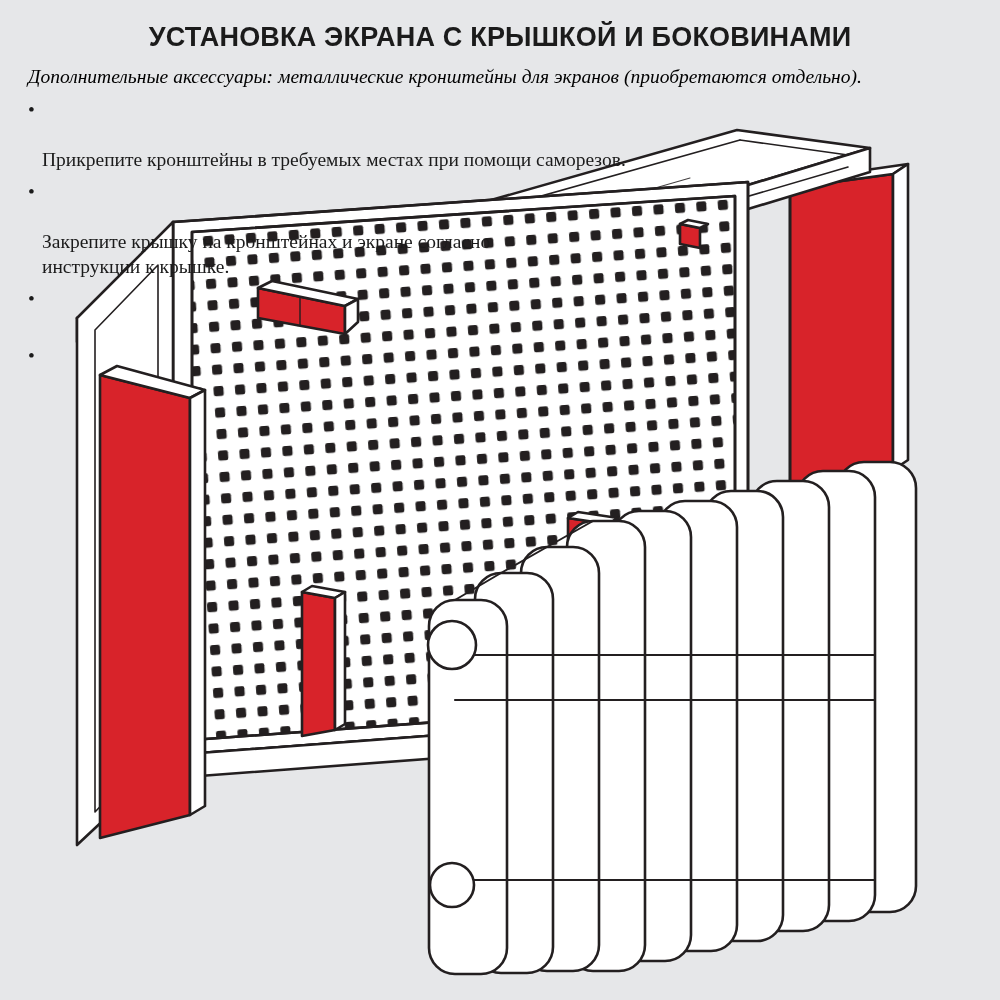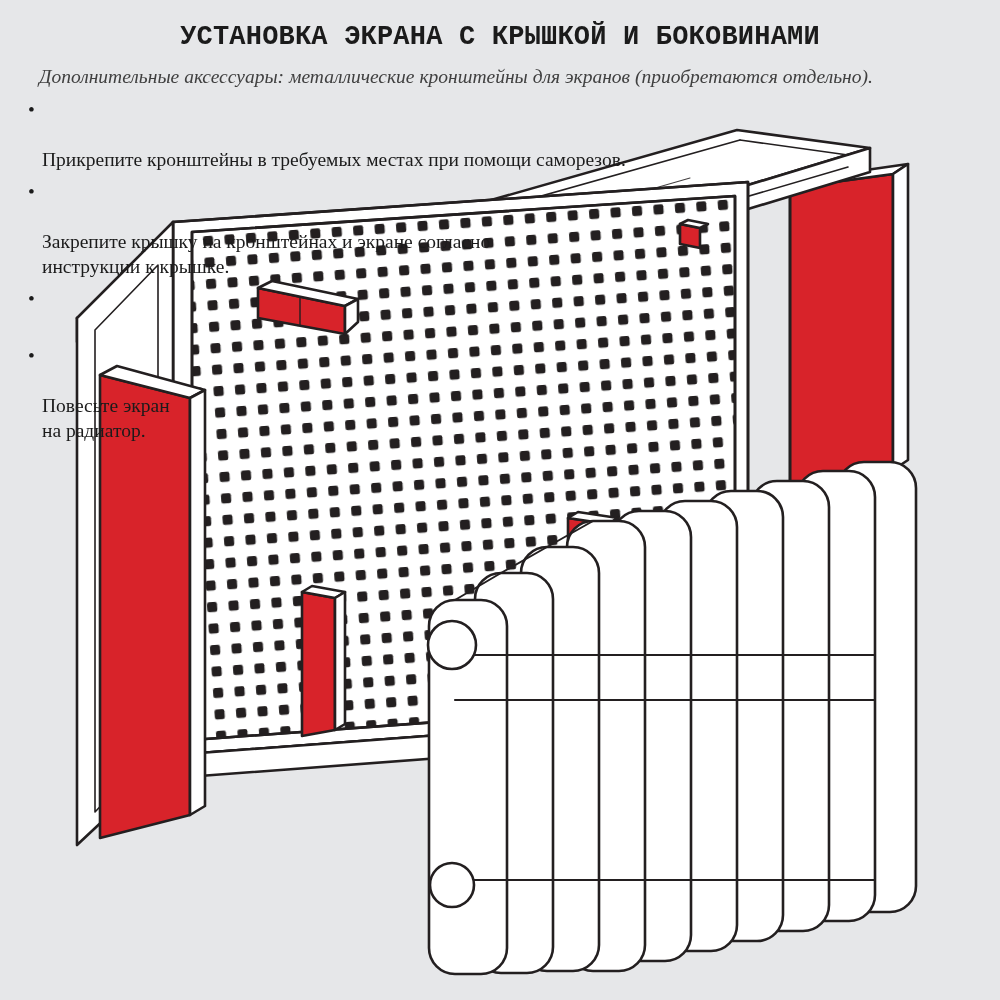--- a/index.html
+++ b/index.html
@@ -17,35 +17,35 @@
     background: #e6e7e9;
     overflow: hidden;
   }
   
   .title {
     position: absolute;
     left: 0;
     top: 22px;
     width: 1000px;
     text-align: center;
-    font-family: Liberation Mono, monospace;
+    font-family: Liberation Sans, sans-serif;
     font-weight: bold;
     font-size: 27px;
     letter-spacing: 0.2px;
     color: #1b1b1b;
   }
   .subtitle {
     position: absolute;
-    left: 39px;
+    left: 28px;
     top: 66px;
     width: 944px;
     font-family: "Liberation Serif", serif;
     font-style: italic;
     font-size: 19.5px;
-    color: #404040;
+    color: #000000;
     white-space: nowrap;
   }
   .bullets {
     position: absolute;
     left: 28px;
     top: 97px;
     width: 600px;
   }
   .bullet {
     position: relative;
@@ -213,18 +213,16 @@
     <div class="bullet">
       <span class="dot">•</span>
       <span>Закрепите крышку на кронштейнах и экране согласно
 инструкции к крышке.</span>
     </div>
     <div class="bullet">
       <span class="dot">•</span>
     </div>
     <div class="bullet">
       <span class="dot">•</span>
-      <span>Повесьте экран
-на радиатор.</span>
     </div>
   </div>
 
 </div>
 
 </body></html>

